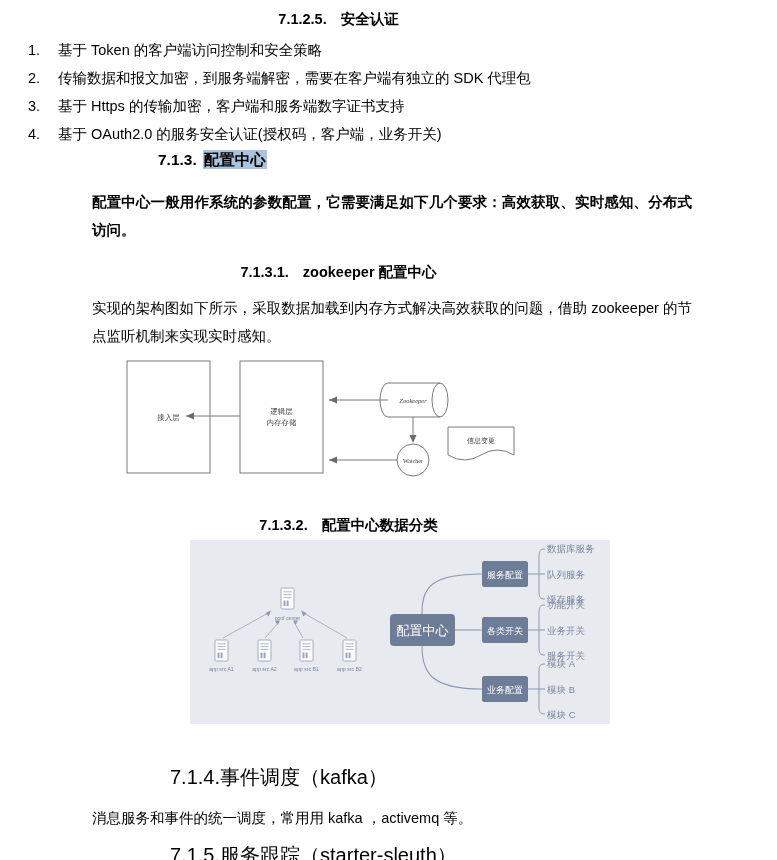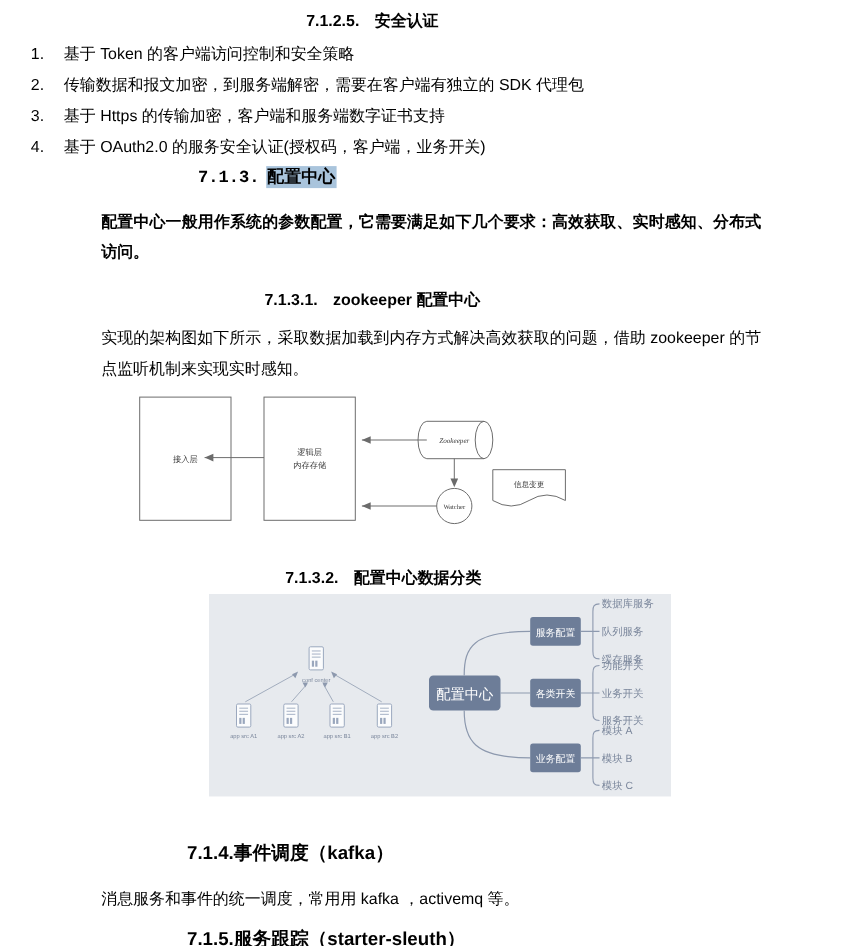--- a/index.html
+++ b/index.html
@@ -97,22 +97,22 @@
     width: 420px;
     height: 184px;
     background: #e7eaee;
     overflow: hidden;
   }
   .diagram2 svg { display: block; }
 
   
   .h3b {
     position: absolute;
-    font-weight: bold;
-    font-size: 17px;
+    font-weight: normal;
+    font-size: 20px;
   }
 </style>
 </head>
 <body>
 
 <div class="page">
 
   <div class="h4 h4-center" style="top:10px;">
     <span class="num">7.1.2.5.</span><span>安全认证</span>
   </div>
@@ -129,21 +129,21 @@
     <div class="oitem">
       <span class="idx">3.</span>
       <span class="txt">基于 Https 的传输加密，客户端和服务端数字证书支持</span>
     </div>
     <div class="oitem">
       <span class="idx">4.</span>
       <span class="txt">基于 OAuth2.0 的服务安全认证(授权码，客户端，业务开关)</span>
     </div>
   </div>
 
-  <div class="h3" style="left:180px; top:150px;font-family:Liberation Mono, monospace;">
+  <div class="h3" style="left:158px; top:150px;">
     <span class="num">7.1.3.</span><span class="hl">配置中心</span>
   </div>
 
   <div class="para" style="left:92px; top:188px; width:600px;font-weight:bold;">配置中心一般用作系统的参数配置，它需要满足如下几个要求：高效获取、实时感知、分布式访问。</div>
 
   <div class="h4 h4-center" style="top:263px;">
     <span class="num">7.1.3.1.</span><span>zookeeper 配置中心</span>
   </div>
 
   <div class="para" style="left:92px; top:294px; width:600px;">实现的架构图如下所示，采取数据加载到内存方式解决高效获取的问题，借助 zookeeper 的节点监听机制来实现实时感知。</div>

